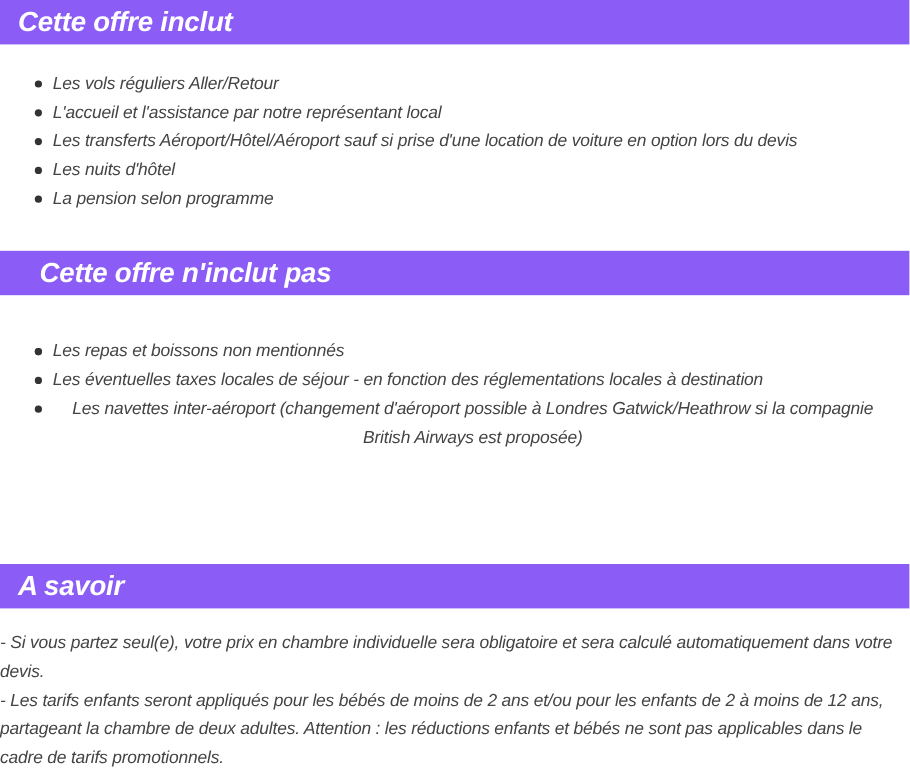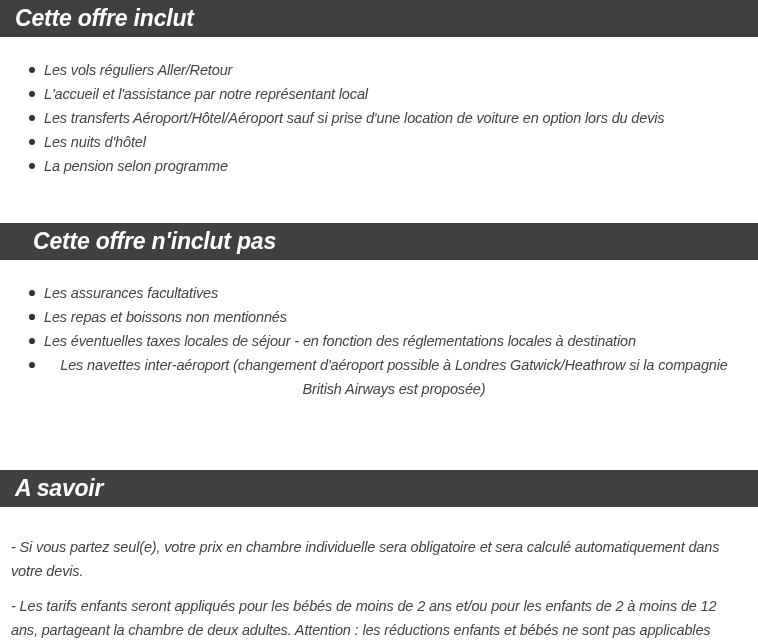--- a/index.html
+++ b/index.html
@@ -13,21 +13,21 @@
       overflow: hidden;
       font-family: "Liberation Sans", "DejaVu Sans", sans-serif;
       color: #444444;
       position: relative;
     }
     .section-header {
       position: absolute;
       left: 0;
       width: 758px;
       height: 37px;
-      background: #404040;
+      background: #8b5cf6;
       color: #ffffff;
       font-style: italic;
       font-weight: bold;
       font-size: 23px;
       line-height: 37px;
       padding-left: 15px;
       box-sizing: border-box;
       letter-spacing: -0.2px;
     }
     ul.offer-list {
@@ -61,41 +61,40 @@
       left: 0;
       top: 524px;
       width: 752px;
       margin: 0;
       font-style: italic;
       font-size: 14.5px;
       line-height: 24px;
       color: #444444;
       letter-spacing: -0.15px;
     }
-    .know-text p { margin: 11px; }
+    .know-text p { margin: 0; }
   </style>
 </head>
 <body>
 
 <div class="section-header" style="top:0px;">
   <span>Cette offre inclut</span>
 </div>
 <ul class="offer-list" style="top:54px;">
   <li><span class="bullet"></span><span>Les vols réguliers Aller/Retour</span></li>
   <li><span class="bullet"></span><span>L'accueil et l'assistance par notre représentant local</span></li>
   <li><span class="bullet"></span><span>Les transferts Aéroport/Hôtel/Aéroport sauf si prise d'une location de voiture en option lors du devis</span></li>
   <li><span class="bullet"></span><span>Les nuits d'hôtel</span></li>
   <li><span class="bullet"></span><span>La pension selon programme</span></li>
 </ul>
 
-<div class="section-header" style="top:223px;padding-left:33px;">
+<div class="section-header" style="top:209px;padding-left:33px;">
   <span>Cette offre n'inclut pas</span>
 </div>
 <ul class="offer-list" style="top:277px;">
-  <li><span class="bullet"></span><span>Les assurances facultatives</span></li>
   <li><span class="bullet"></span></li>
   <li><span class="bullet"></span><span>Les repas et boissons non mentionnés</span></li>
   <li><span class="bullet"></span><span>Les éventuelles taxes locales de séjour - en fonction des réglementations locales à destination</span></li>
   <li style="width:700px;text-align:center;"><span class="bullet"></span><span>Les navettes inter-aéroport (changement d'aéroport possible à Londres Gatwick/Heathrow si la compagnie British Airways est proposée)</span></li>
 </ul>
 
 <div class="section-header" style="top:470px;">
   <span>A savoir</span>
 </div>
 <div class="know-text">

